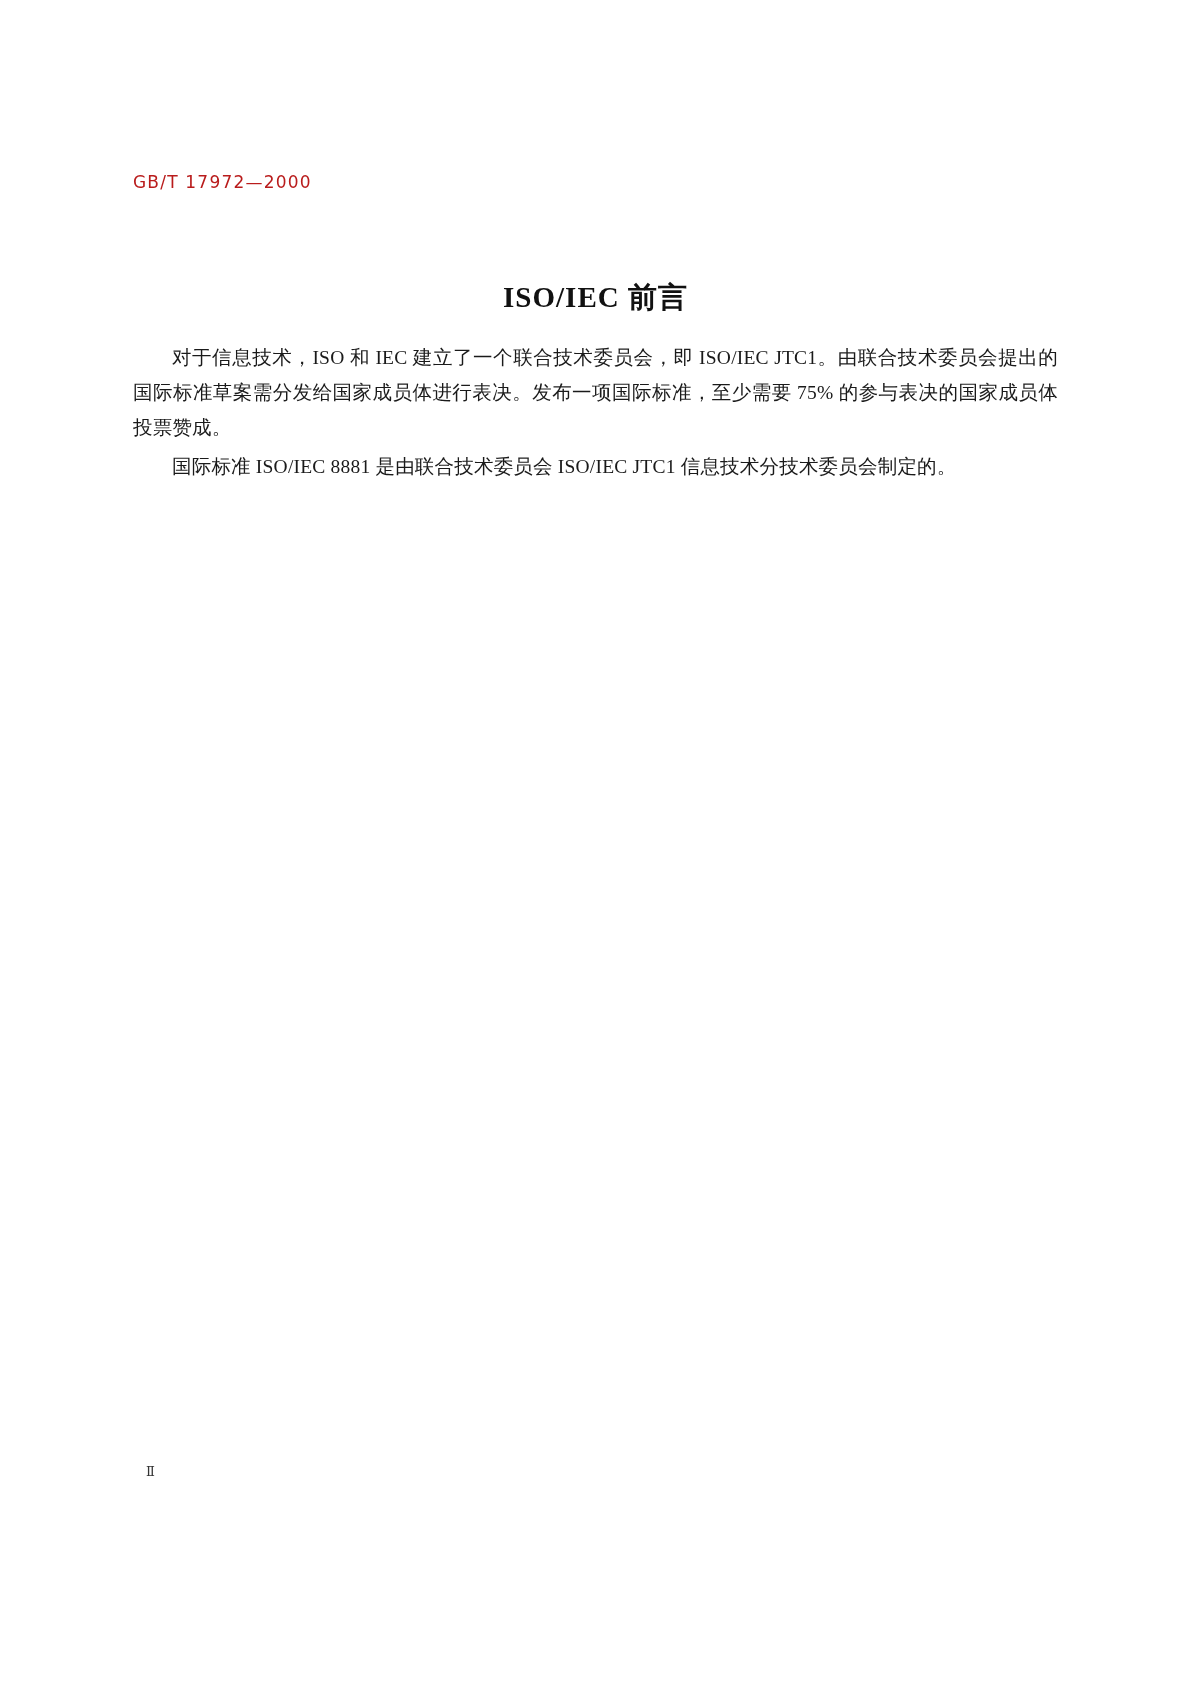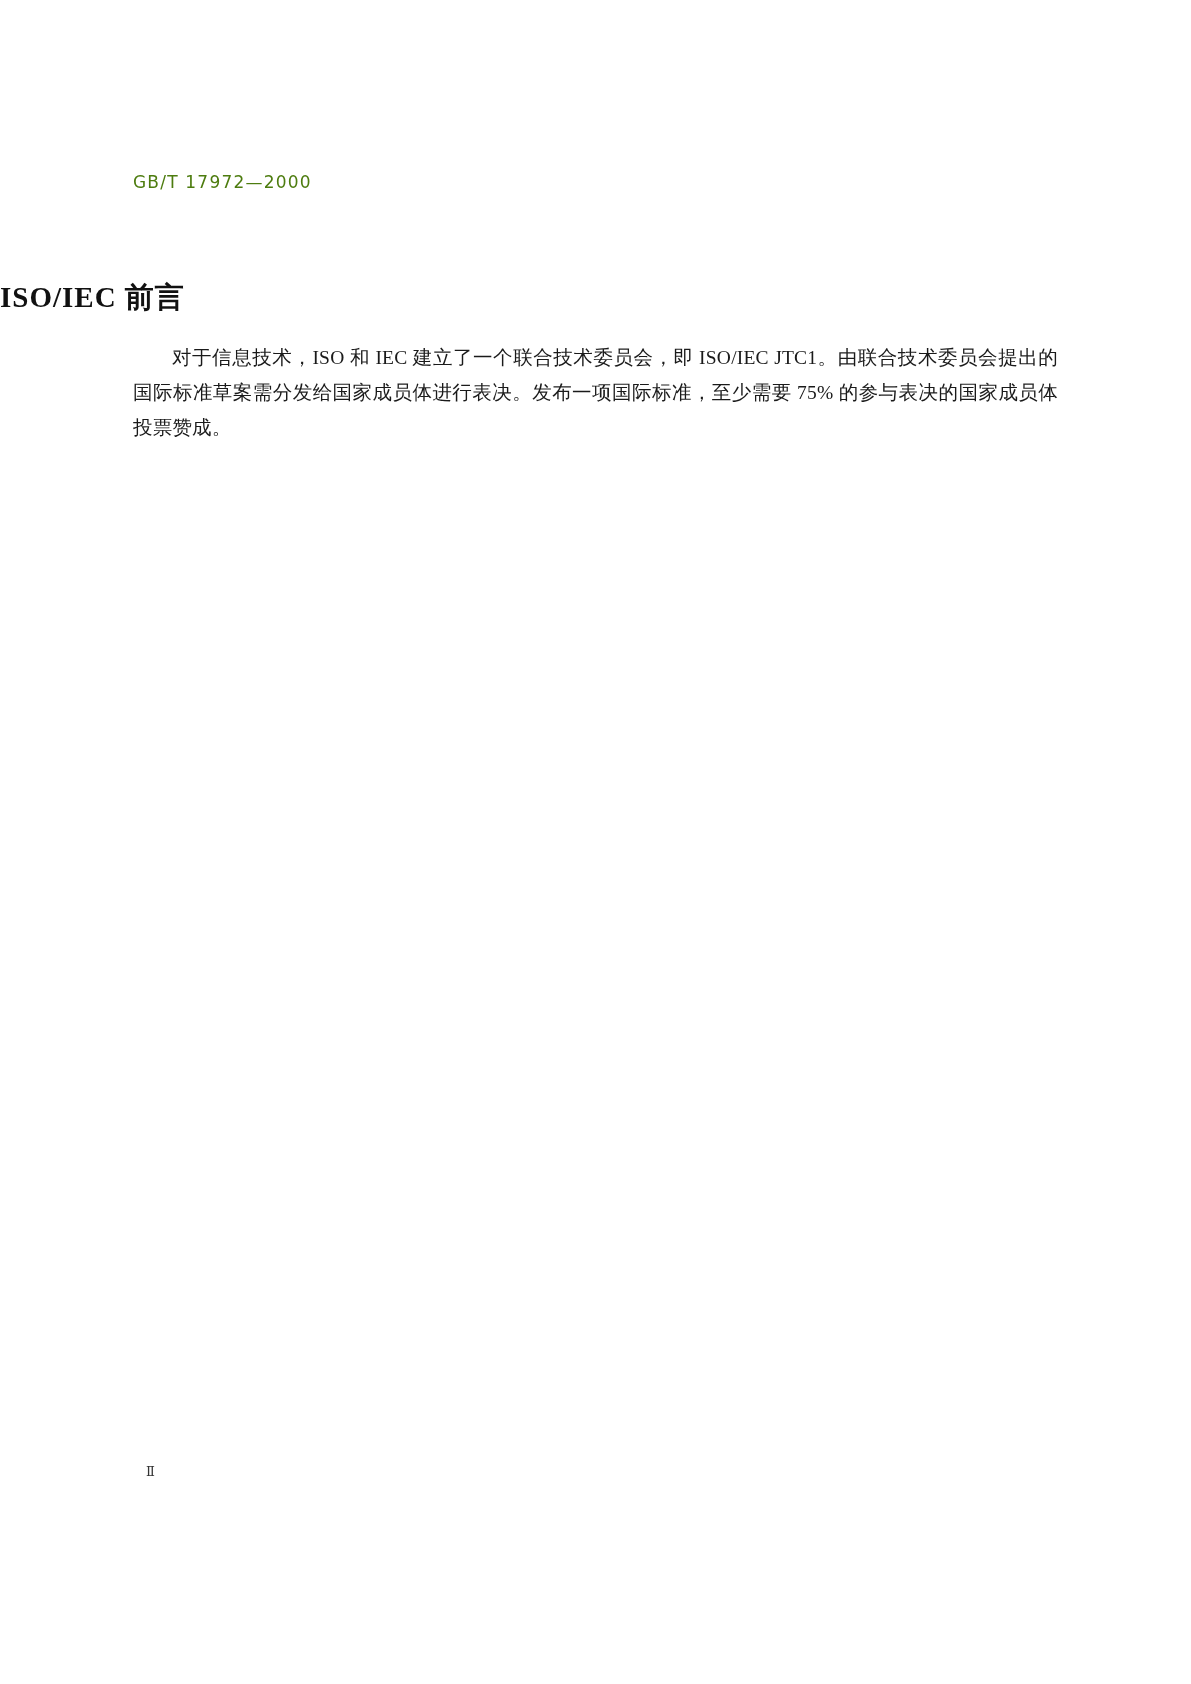--- a/index.html
+++ b/index.html
@@ -17,28 +17,29 @@
     font-family: "Liberation Serif", "DejaVu Serif", serif;
     color: #1a1a1a;
   }
   .header-std {
     position: absolute;
     left: 133px;
     top: 172px;
     font-family: "DejaVu Sans", "Liberation Sans", sans-serif;
     font-size: 17px;
     letter-spacing: 1.2px;
-    color: #4d7c0f;
+    color: #b91c1c;
     white-space: nowrap;
   }
   .doc-title {
     position: absolute;
     left: 0;
     right: 0;
     top: 278px;
+    text-align: center;
     font-family: "Liberation Serif", "DejaVu Serif", serif;
     font-weight: bold;
     font-size: 29px;
     letter-spacing: 1px;
     color: #111111;
   }
   .body-block {
     position: absolute;
     left: 133px;
     top: 340px;
@@ -70,17 +71,18 @@
 <body>
 
 <div class="page">
 
   <div class="header-std">GB/T 17972—2000</div>
 
   <div class="doc-title">ISO/IEC 前言</div>
 
   <div class="body-block">
     <p class="para">对于信息技术，ISO 和 IEC 建立了一个联合技术委员会，即 ISO/IEC JTC1。由联合技术委员会提出的国际标准草案需分发给国家成员体进行表决。发布一项国际标准，至少需要 75% 的参与表决的国家成员体投票赞成。</p>
+    <p class="para">国际标准 ISO/IEC 8881 是由联合技术委员会 ISO/IEC JTC1 信息技术分技术委员会制定的。</p>
   </div>
 
   <div class="page-number">Ⅱ</div>
 
 </div>
 
 </body></html>

